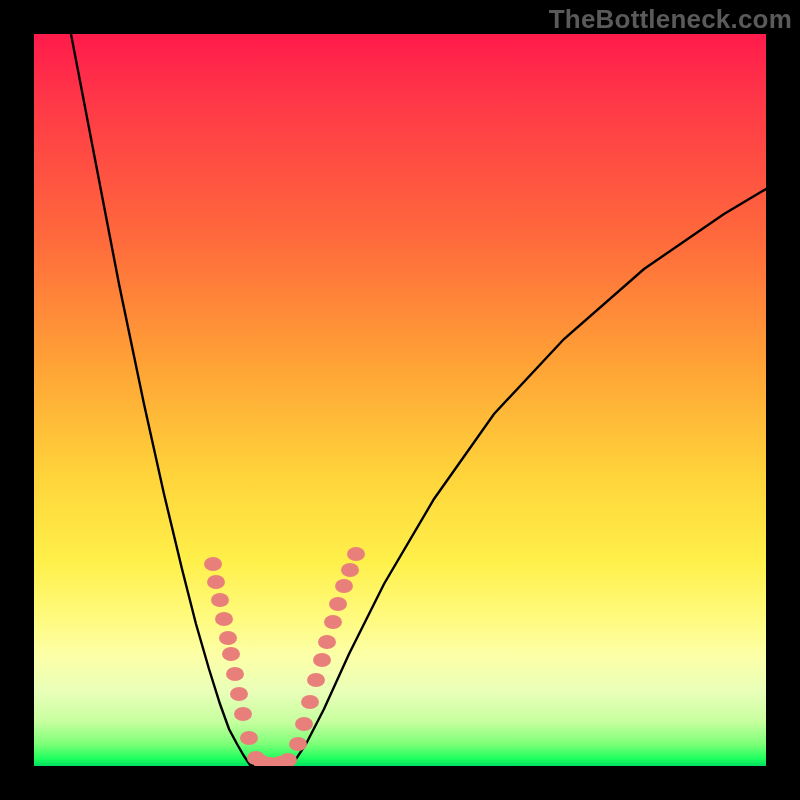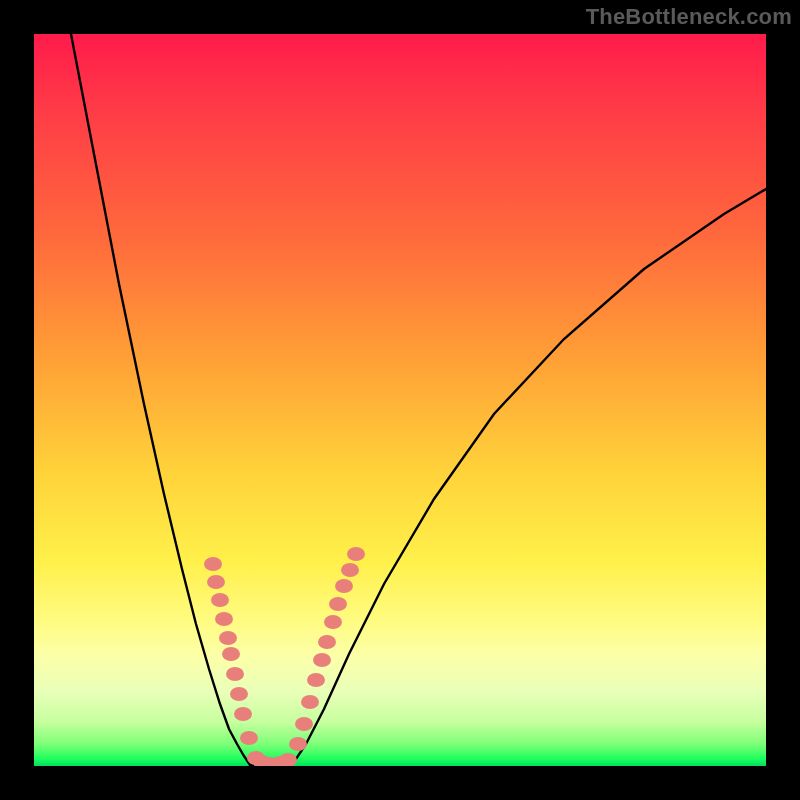--- a/index.html
+++ b/index.html
@@ -40,21 +40,21 @@
       #7dff78 97%,
       #1eff5e 99%,
       #00df60 100%
     );
   }
   .watermark {
     position: absolute;
     top: 4px;
     right: 8px;
     font-family: Arial, Helvetica, sans-serif;
-    font-size: 22px;
+    font-size: 26px;
     font-weight: 600;
     color: #5a5a5a;
     letter-spacing: 0.2px;
   }
   svg.curve {
     position: absolute;
     top: 0;
     left: 0;
     width: 732px;
     height: 732px;

